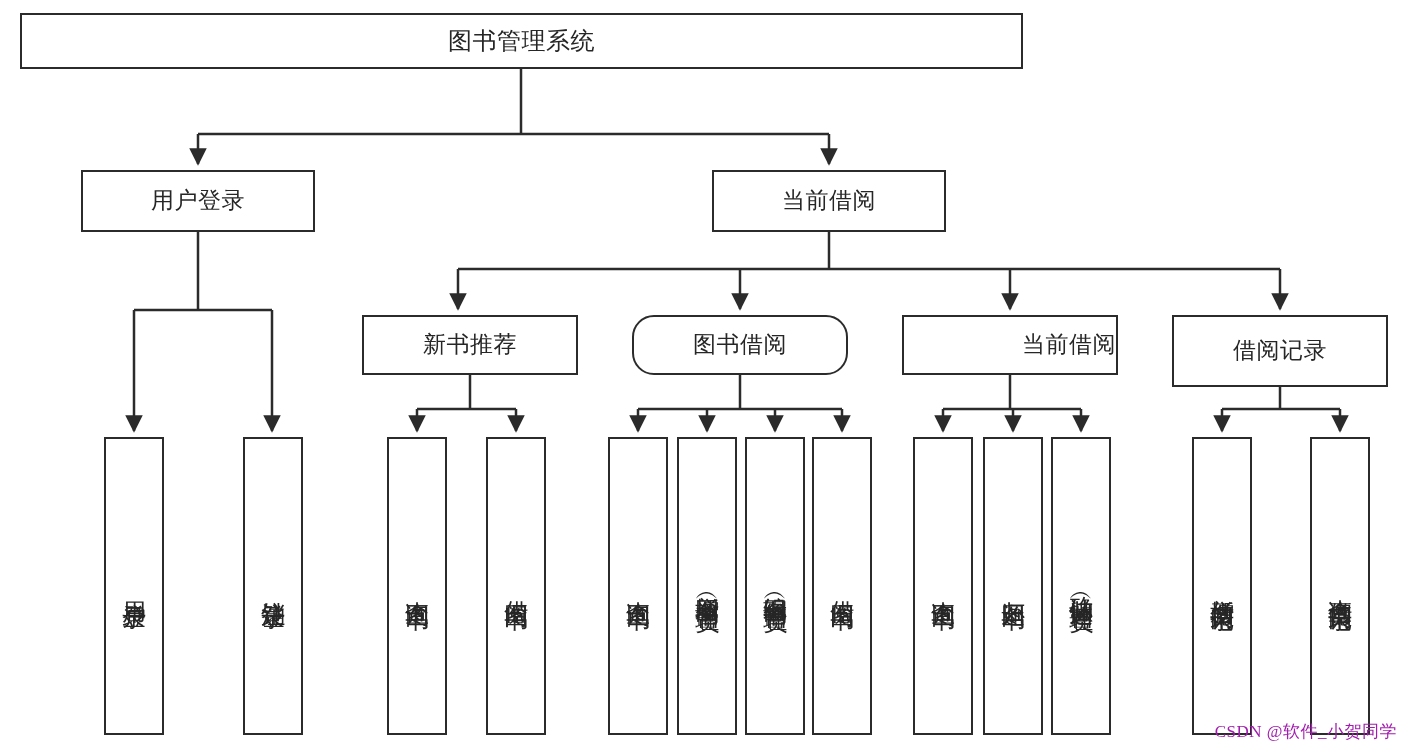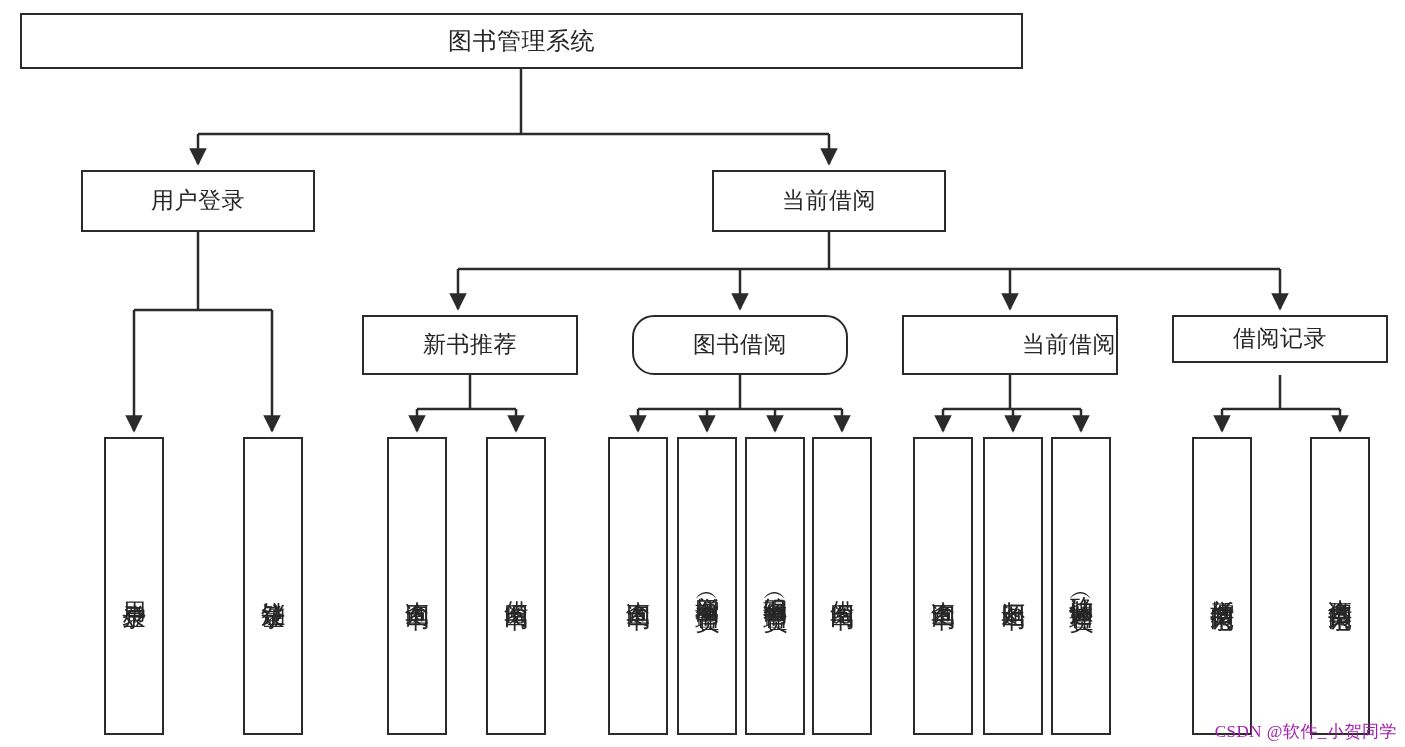--- a/index.html
+++ b/index.html
@@ -146,21 +146,21 @@
 
   <div class="node h" style="left: 362px; top: 315px; width: 216px; height: 60px; justify-content: center;">
     <span class="lbl">新书推荐</span>
   </div>
   <div class="node h" style="left: 632px; top: 315px; width: 216px; height: 60px; border-radius: 22px;">
     <span class="lbl">图书借阅</span>
   </div>
   <div class="node h" style="left: 902px; top: 315px; width: 216px; height: 60px; justify-content: flex-end;">
     <span class="lbl">当前借阅</span>
   </div>
-  <div class="node h" style="left: 1172px; top: 315px; width: 216px; height: 48px;">
+  <div class="node h" style="left: 1172px; top: 315px; width: 216px; height: 72px;">
     <span class="lbl">借阅记录</span>
   </div>
 
   <div class="node v" style="left: 104px; top: 437px; width: 60px; height: 298px;">
     <span class="lbl">用户登录</span>
   </div>
   <div class="node v" style="left: 243px; top: 437px; width: 60px; height: 298px;">
     <span class="lbl">注销登录</span>
   </div>
   <div class="node v" style="left: 387px; top: 437px; width: 60px; height: 298px;">

